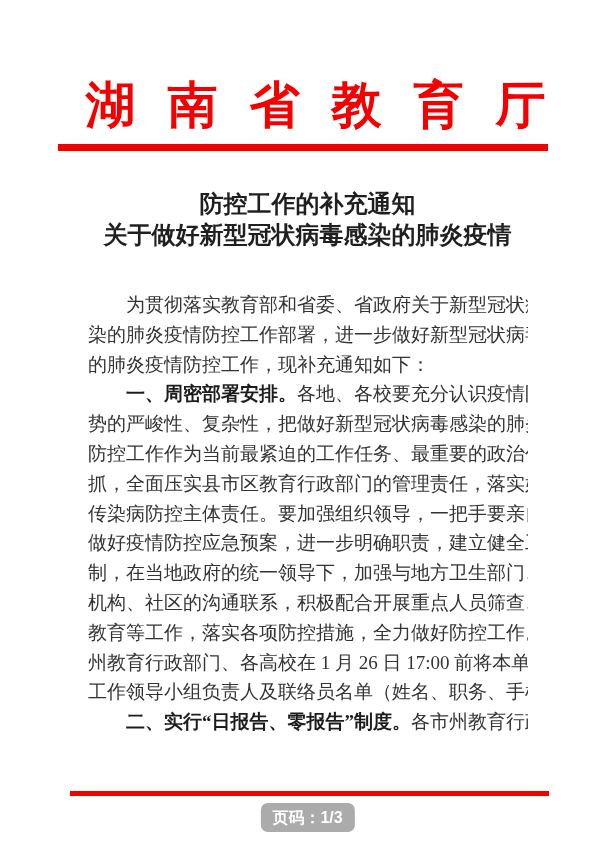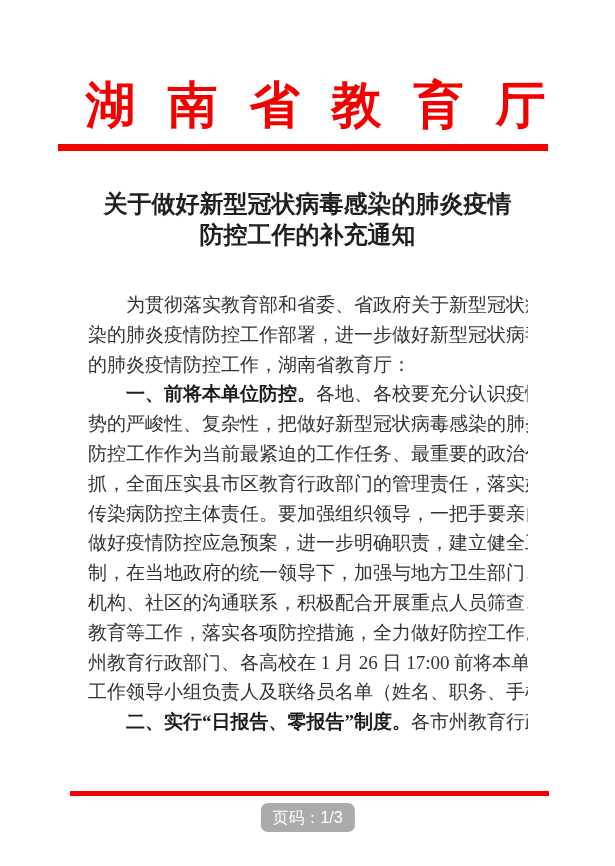--- a/index.html
+++ b/index.html
@@ -76,42 +76,43 @@
     transform: translateX(-50%);
     height: 29px;
     line-height: 29px;
     padding: 0 12px;
     background: var(--badge-bg, #ababab);
     color: #ffffff;
     font-size: 16px;
     border-radius: 7px;
     font-family: "Liberation Sans", "DejaVu Sans", sans-serif;
     white-space: nowrap;
+    font-weight: bold;
   }
 </style>
 </head>
 <body>
 
 <div class="page">
 
   <div class="agency">湖南省教育厅</div>
 
   <div class="header-rule"></div>
 
   <div class="doc-title">
+    <div>防控工作的补充通知</div>
     <div>关于做好新型冠状病毒感染的肺炎疫情</div>
-    <div>防控工作的补充通知</div>
   </div>
 
   <div class="doc-body">
 
       <div class="doc-line indent stretch">为贯彻落实教育部和省委、省政府关于新型冠状病毒感</div>
       <div class="doc-line stretch">染的肺炎疫情防控工作部署，进一步做好新型冠状病毒感染</div>
-      <div class="doc-line">的肺炎疫情防控工作，湖南省教育厅：</div>
-      <div class="doc-line indent stretch"><span class="bold">一、前将本单位防控。</span>各地、各校要充分认识疫情防控形</div>
+      <div class="doc-line">的肺炎疫情防控工作，现补充通知如下：</div>
+      <div class="doc-line indent stretch"><span class="bold">一、周密部署安排。</span>各地、各校要充分认识疫情防控形</div>
       <div class="doc-line stretch">势的严峻性、复杂性，把做好新型冠状病毒感染的肺炎疫情</div>
       <div class="doc-line stretch">防控工作作为当前最紧迫的工作任务、最重要的政治任务来</div>
       <div class="doc-line stretch">抓，全面压实县市区教育行政部门的管理责任，落实好学校</div>
       <div class="doc-line stretch">传染病防控主体责任。要加强组织领导，一把手要亲自抓，</div>
       <div class="doc-line stretch">做好疫情防控应急预案，进一步明确职责，建立健全工作机</div>
       <div class="doc-line stretch">制，在当地政府的统一领导下，加强与地方卫生部门、疾控</div>
       <div class="doc-line stretch">机构、社区的沟通联系，积极配合开展重点人员筛查、宣传</div>
       <div class="doc-line stretch">教育等工作，落实各项防控措施，全力做好防控工作。各市</div>
       <div class="doc-line stretch">州教育行政部门、各高校在 1 月 26 日 17:00 前将本单位防控</div>
       <div class="doc-line stretch">工作领导小组负责人及联络员名单（姓名、职务、手机号码）</div>

